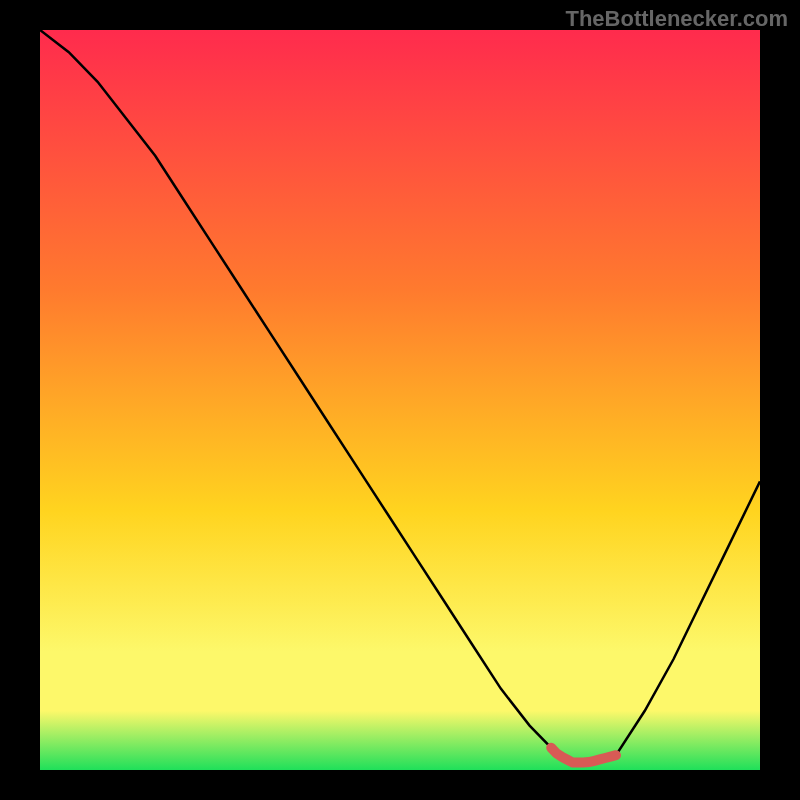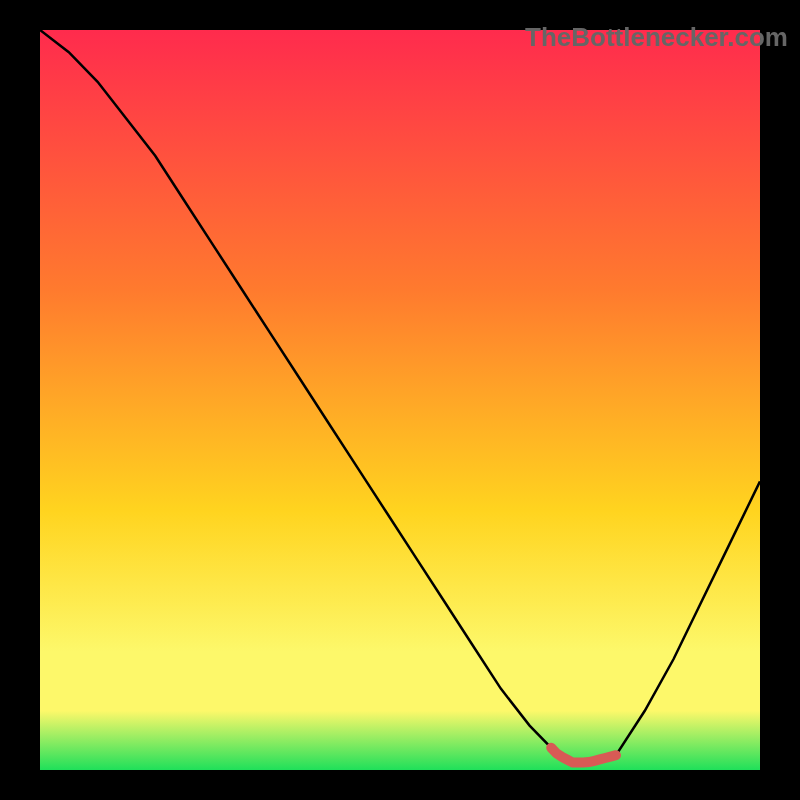--- a/index.html
+++ b/index.html
@@ -11,24 +11,24 @@
     font-family: Arial, Helvetica, sans-serif;
   }
   .container {
     position: relative;
     width: 800px;
     height: 800px;
     background: #000;
   }
   .watermark {
     position: absolute;
-    top: 22px;
+    top: 6px;
     right: 12px;
     color: #666;
-    font-size: 26px;
+    font-size: 22px;
     font-weight: bold;
     z-index: 5;
   }
   .plot-area {
     position: absolute;
     left: 40px;
     top: 30px;
     width: 720px;
     height: 740px;
     overflow: hidden;

